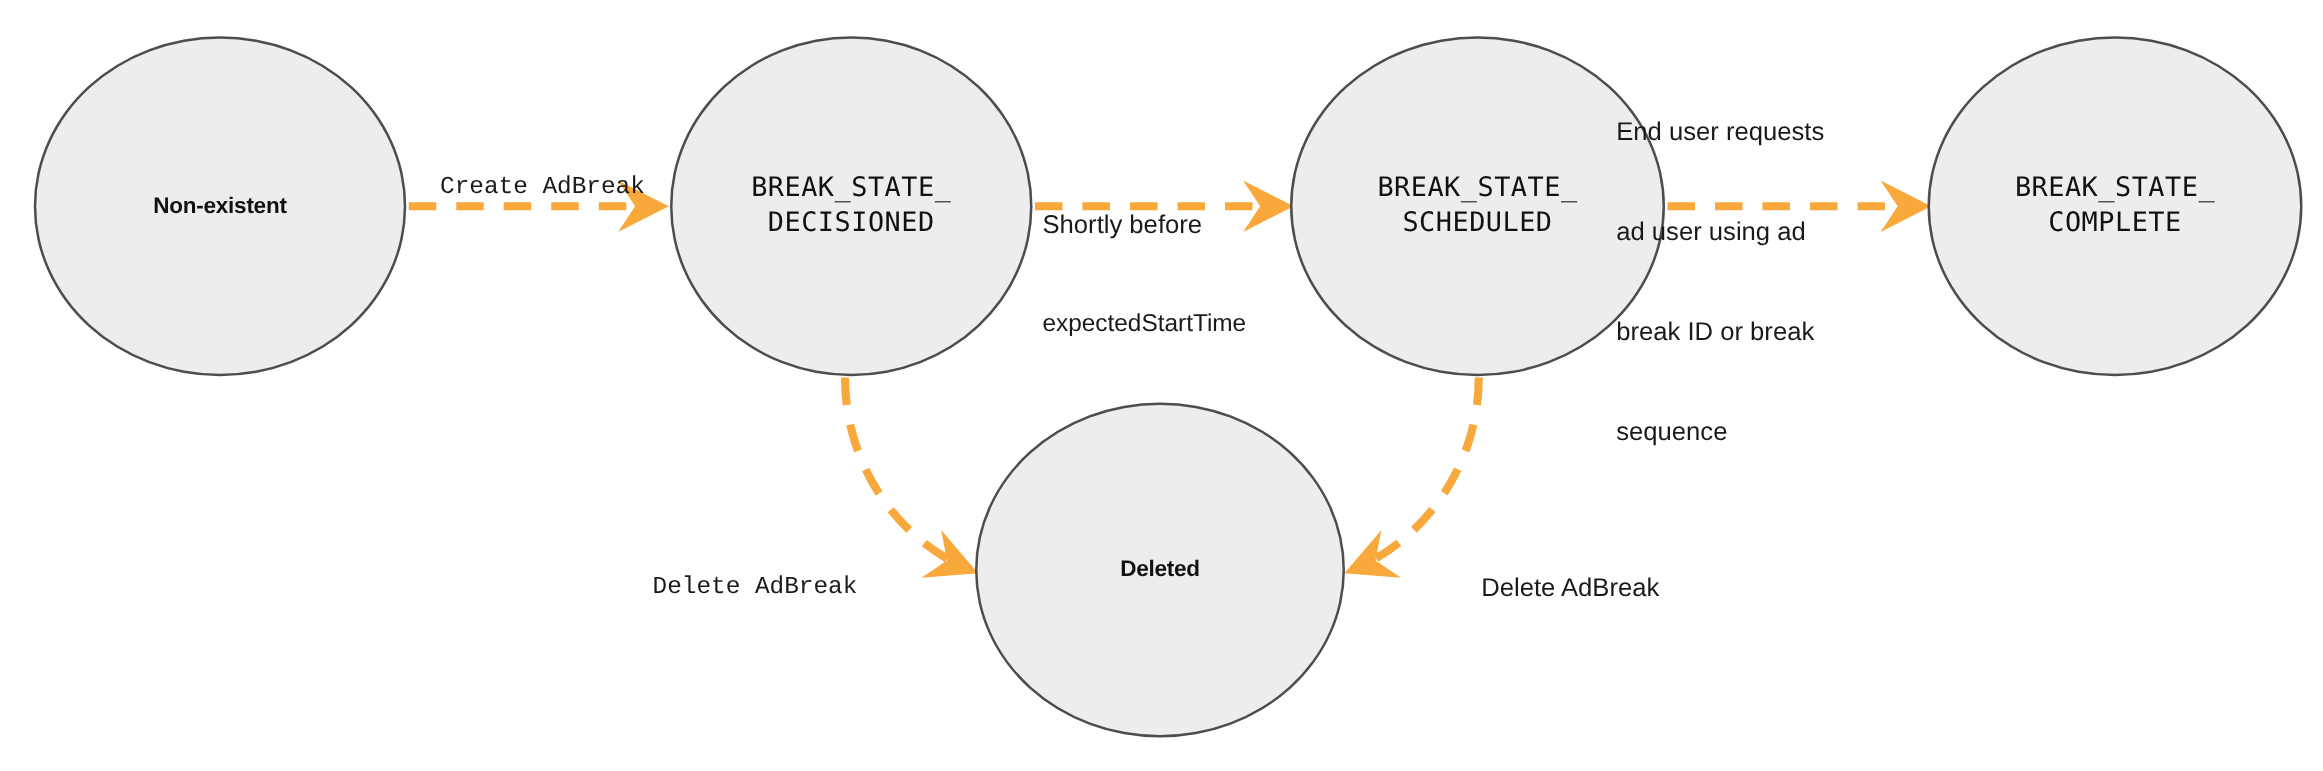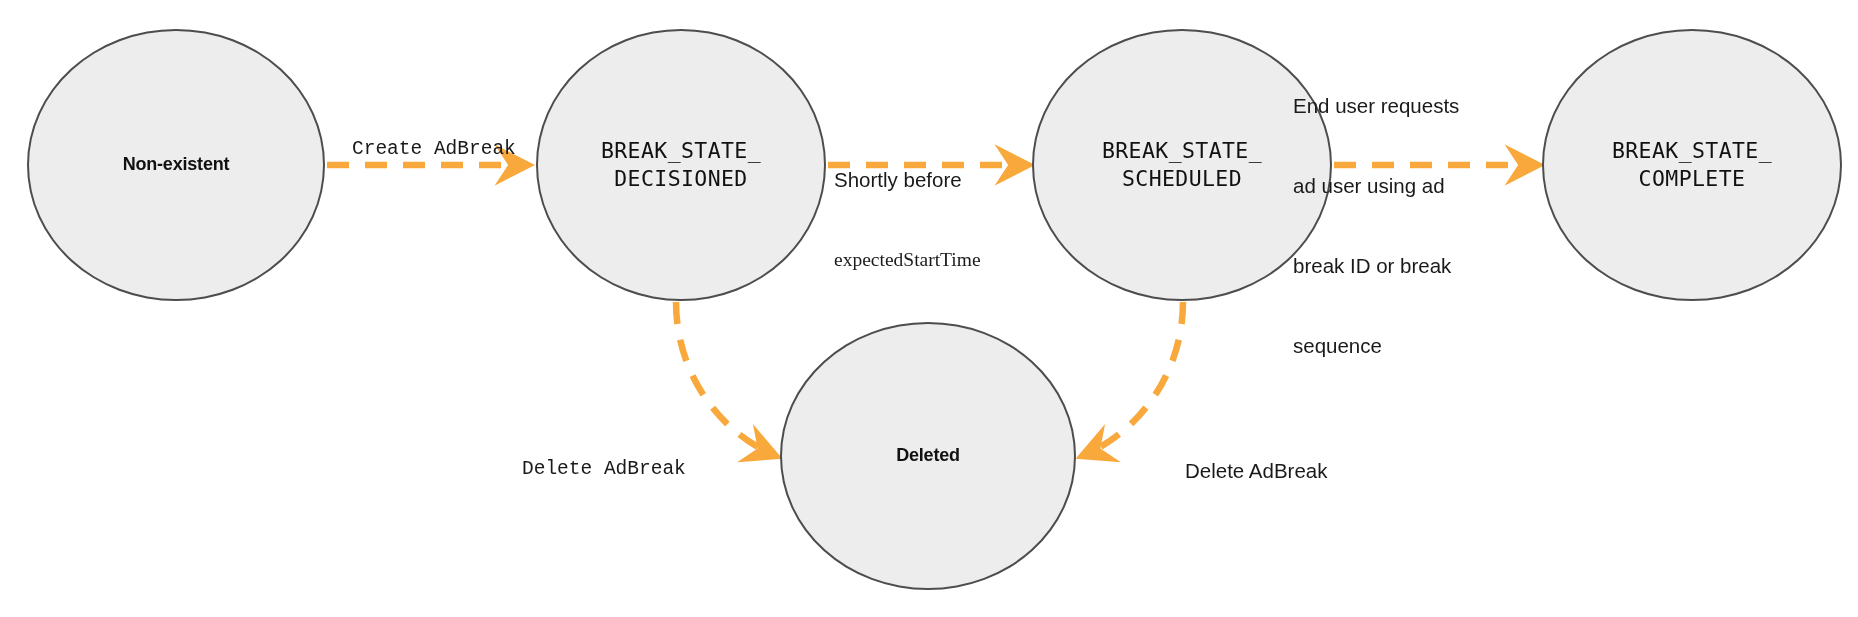--- a/index.html
+++ b/index.html
@@ -68,21 +68,21 @@
   }
   .edge-label.mono {
     font-family: Liberation Mono, monospace;
     font-size: 19.5px;
   }
   .edge-label.mixed .lead {
     font-family: "Liberation Sans", sans-serif;
     margin-top: 32px;
   }
   .edge-label.mixed .code {
-    font-family: Liberation Serif, serif;
+    font-family: Liberation Sans, sans-serif;
     font-size: 19.5px;
   }
   .edge-label .line {
     display: block;
   }
 </style>
 </head>
 <body>
 
 <div id="diagram-canvas">

